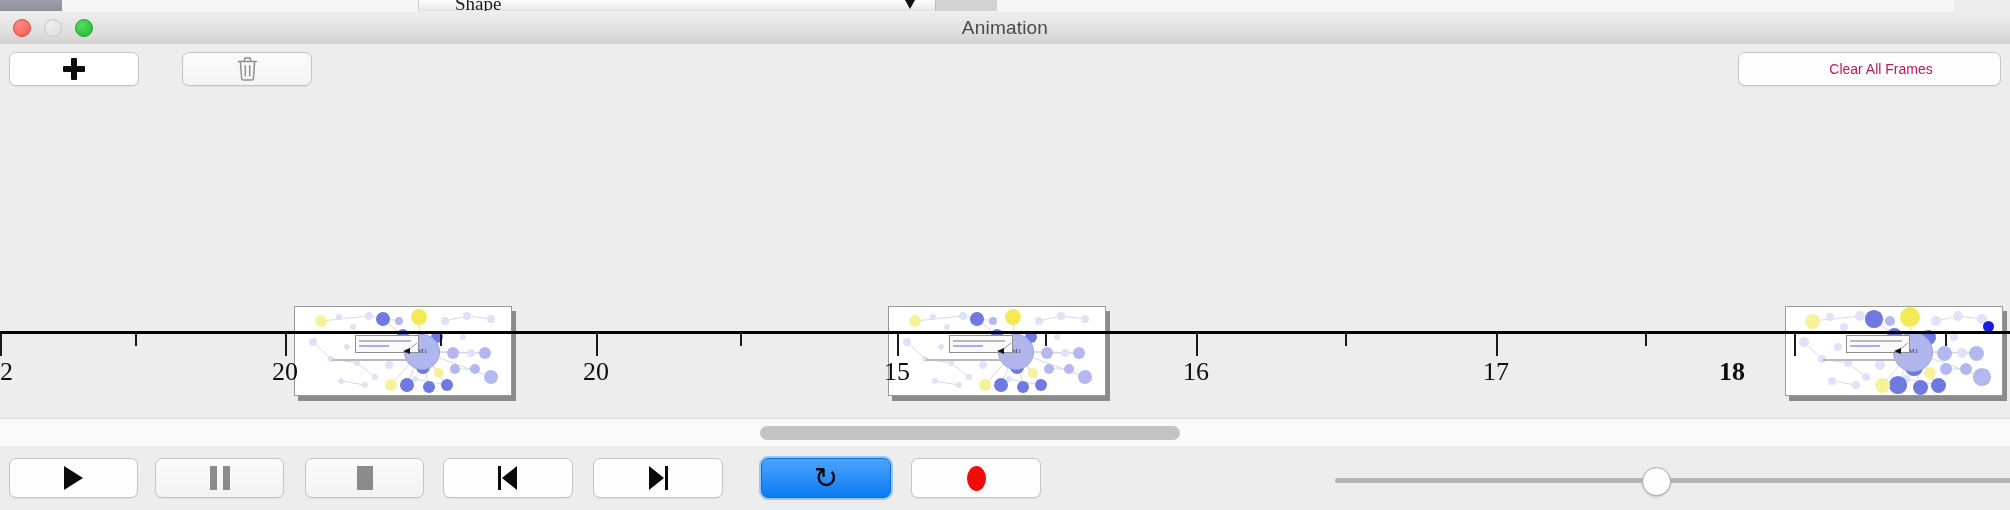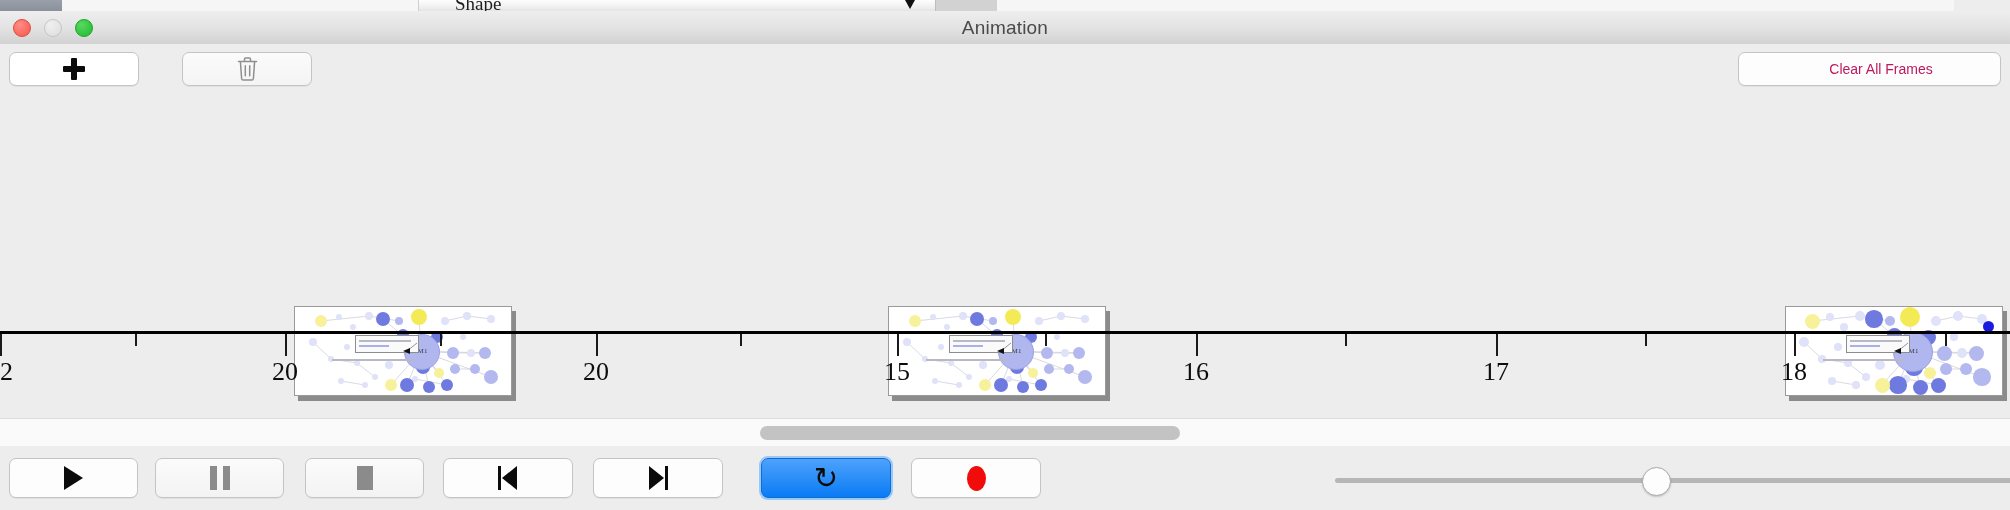--- a/index.html
+++ b/index.html
@@ -404,21 +404,21 @@
         <div class="ticklabel" style="left: 285px;">20</div>
         <div class="tick maj" style="left: 596px;"></div>
         <div class="ticklabel" style="left: 596px;">20</div>
         <div class="tick maj" style="left: 897px;"></div>
         <div class="ticklabel" style="left: 897px;">15</div>
         <div class="tick maj" style="left: 1196px;"></div>
         <div class="ticklabel" style="left: 1196px;">16</div>
         <div class="tick maj" style="left: 1496px;"></div>
         <div class="ticklabel" style="left: 1496px;">17</div>
         <div class="tick maj" style="left: 1794px;"></div>
-        <div class="ticklabel" style="left: 1794px;">18</div>
+        <div class="ticklabel" style="left: 1732px; font-weight: bold;">18</div>
         <div class="tick min" style="left: 135px;"></div>
         <div class="tick min" style="left: 440px;"></div>
         <div class="tick min" style="left: 740px;"></div>
         <div class="tick min" style="left: 1045px;"></div>
         <div class="tick min" style="left: 1345px;"></div>
         <div class="tick min" style="left: 1645px;"></div>
         <div class="tick min" style="left: 1945px;"></div>
       </div>
   </div>
 

